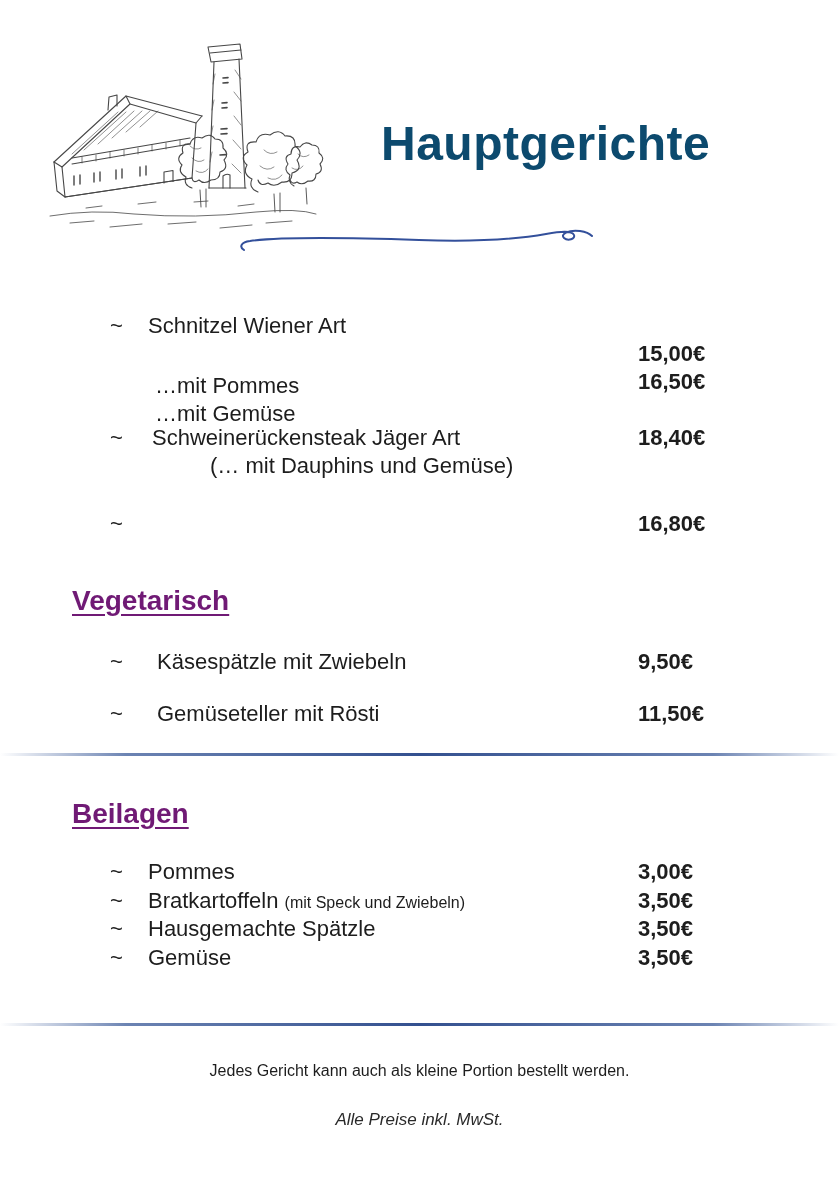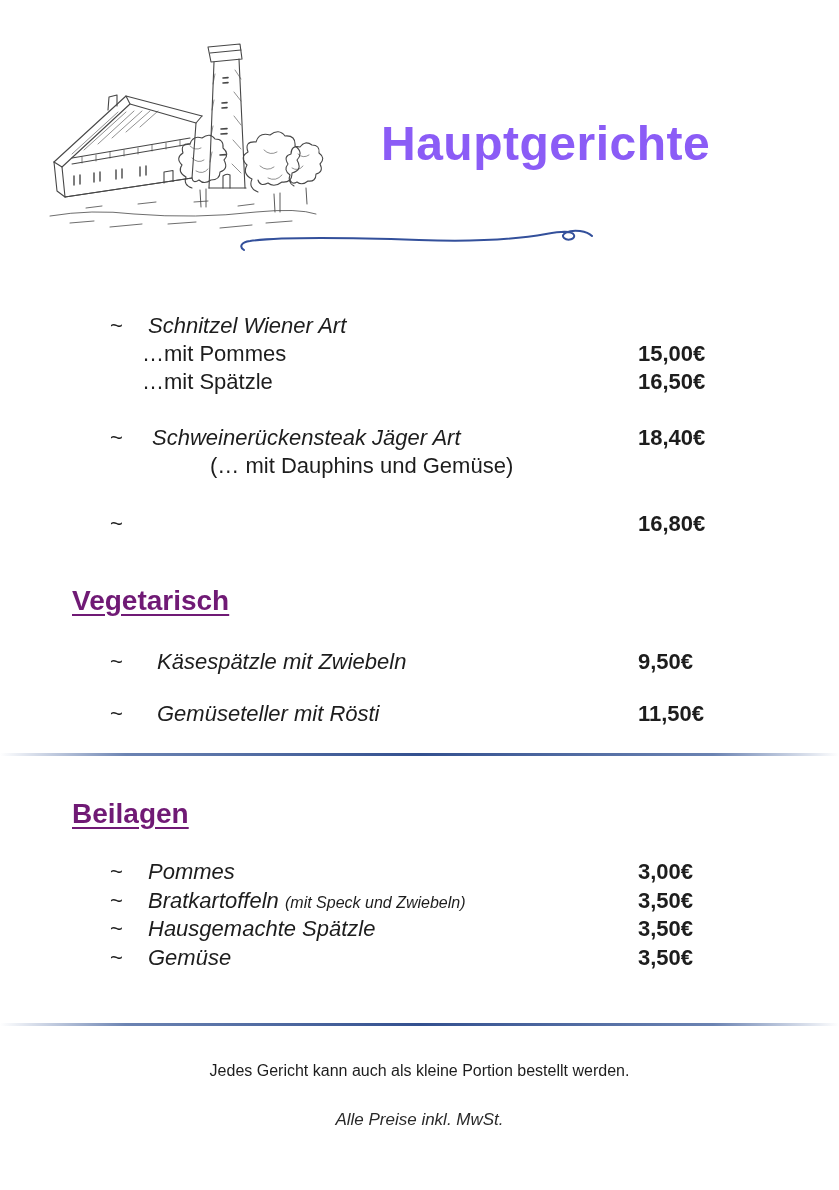--- a/index.html
+++ b/index.html
@@ -10,33 +10,33 @@
     font-family:"Liberation Sans", sans-serif;
     color:#1d1d1d;
     overflow:hidden;
   }
 
   
   .sketch { position:absolute; left:42px; top:26px; width:282px; height:214px; }
   .page-title {
     position:absolute; left:381px; top:116px;
     font-size:48px; font-weight:bold; letter-spacing:0.5px;
-    color:#8b5cf6; white-space:nowrap;
+    color:#0c4a6e; white-space:nowrap;
   }
   .flourish { position:absolute; left:237px; top:224px; width:358px; height:36px; }
 
   
   .menu-block { position:absolute; left:72px; width:695px; }
   .row { position:relative; height:28px; font-size:22px; line-height:28px; white-space:nowrap; }
   .row .marker { position:absolute; left:38px; }
-  .row .name   { position:absolute; left:76px;font-style:italic; }
+  .row .name   { position:absolute; left:76px; }
   .row.ind-b .name { left:80px; }
   .row.ind-c .name { left:88px; }
   .row.ind-d .name { left:85px; }
-  .row .sub    { position:absolute; left:70px; }
+  .row .sub    { position:absolute; left:83px;margin-top:32px; }
   .row .note   { position:absolute; left:138px; }
   .row .price  { position:absolute; left:566px;font-weight:bold; }
   .gap28 { height:28px; }
   .gap30 { height:30px; }
   .veg-row { margin-bottom:24px; }
   .side-row { height:28.5px; }
   .inline-note { font-size:16px; }
 
   
   .section-heading {
@@ -155,21 +155,21 @@
   <div class="menu-block" style="top:312px;">
     <div class="row">
       <span class="marker">~</span>
       <span class="name">Schnitzel Wiener Art</span>
     </div>
     <div class="row">
       <span class="sub">…mit Pommes</span>
       <span class="price">15,00€</span>
     </div>
     <div class="row">
-      <span class="sub">…mit Spätzle</span>
+      <span class="sub">…mit Gemüse</span>
       <span class="price">16,50€</span>
     </div>
     <div class="gap28"></div>
     <div class="row ind-b">
       <span class="marker">~</span>
       <span class="name">Schweinerückensteak Jäger Art</span>
       <span class="price">18,40€</span>
     </div>
     <div class="row">
       <span class="note">(… mit Dauphins und Gemüse)</span>

